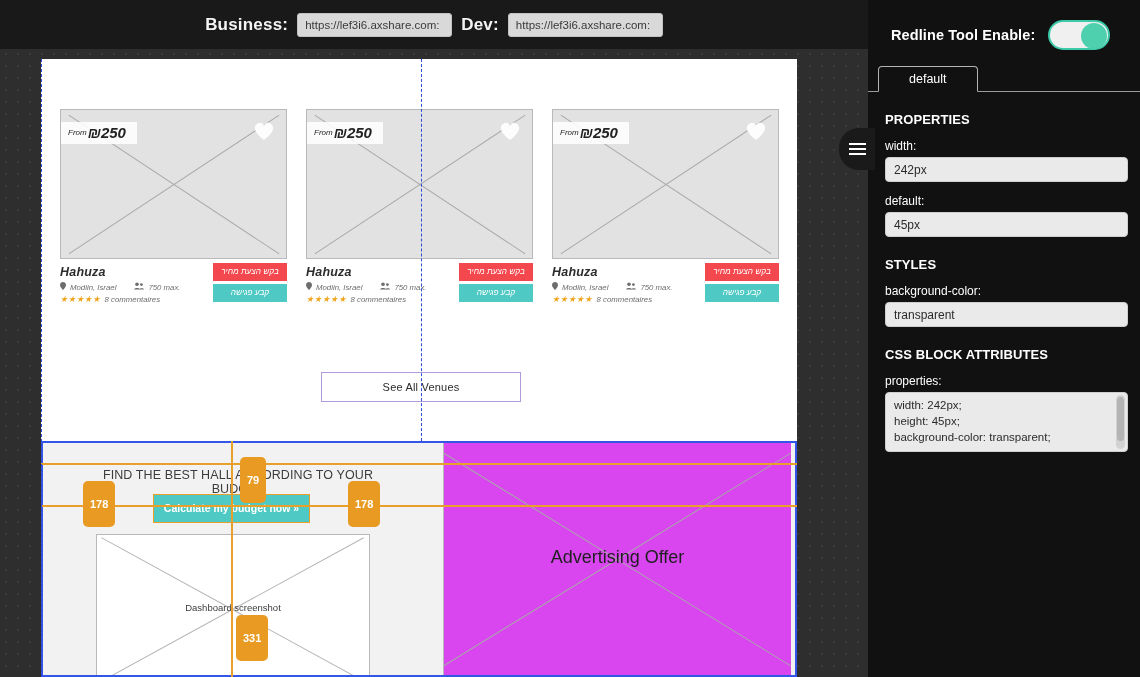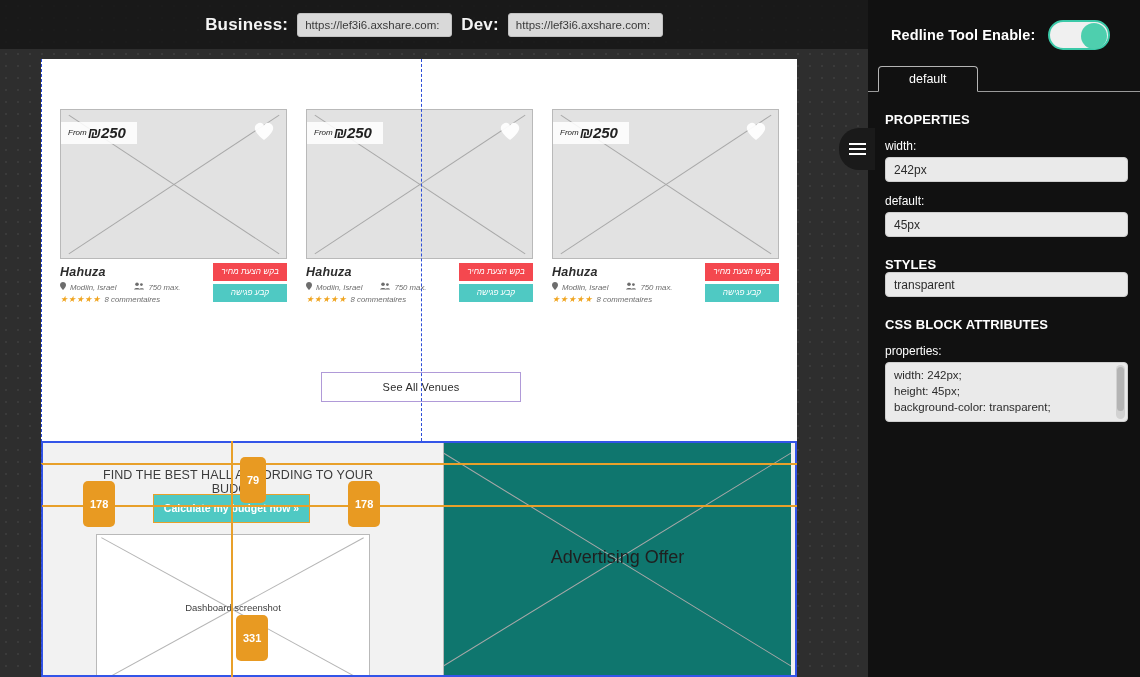--- a/index.html
+++ b/index.html
@@ -115,21 +115,21 @@
   }
   .dash-img .x1 { transform: rotate(28.7deg); }
   .dash-img .x2 { transform: rotate(-28.7deg); }
   .dash-label {
     position: absolute; left: 0; right: 0; top: 50%; margin-top: -7px;
     text-align: center; font-size: 9.5px; color: #3c3c3c;
   }
 
   .ad-panel {
     position: absolute; left: 380px; top: 0; right: 4px; height: 232px;
-    background: #0f766e; border-left: 1px solid #b9b9b9; overflow: hidden; margin-left: 20px;
+    background: #d946ef; border-left: 1px solid #b9b9b9; overflow: hidden; margin-left: 20px;
   }
   .ad-panel .x1, .ad-panel .x2 {
     position: absolute; left: -10%; top: 50%; width: 120%; height: 0;
     border-top: 1px solid #a8a8a8;
   }
   .ad-panel .x1 { transform: rotate(31.5deg); }
   .ad-panel .x2 { transform: rotate(-31.5deg); }
   .ad-label {
     position: absolute; left: 0; right: 0; top: 50%; margin-top: -12px;
     text-align: center; font-size: 18px; color: #1f1f1f;
@@ -436,20 +436,21 @@
     <div class="sec-head">PROPERTIES</div>
 
     <div class="fld-label">width:</div>
     <div class="txt-input">242px</div>
 
     <div class="fld-label">default:</div>
     <div class="txt-input">45px</div>
 
     <div class="sec-head">STYLES</div>
 
+    <div class="fld-label">background-color:</div>
     <div class="txt-input">transparent</div>
 
     <div class="sec-head">CSS BLOCK ATTRIBUTES</div>
 
     <div class="fld-label">properties:</div>
     <div class="css-area"><span>width: 242px;
 height: 45px;
 background-color: transparent;</span><span class="sb"><i></i></span></div>
   </div>
 

